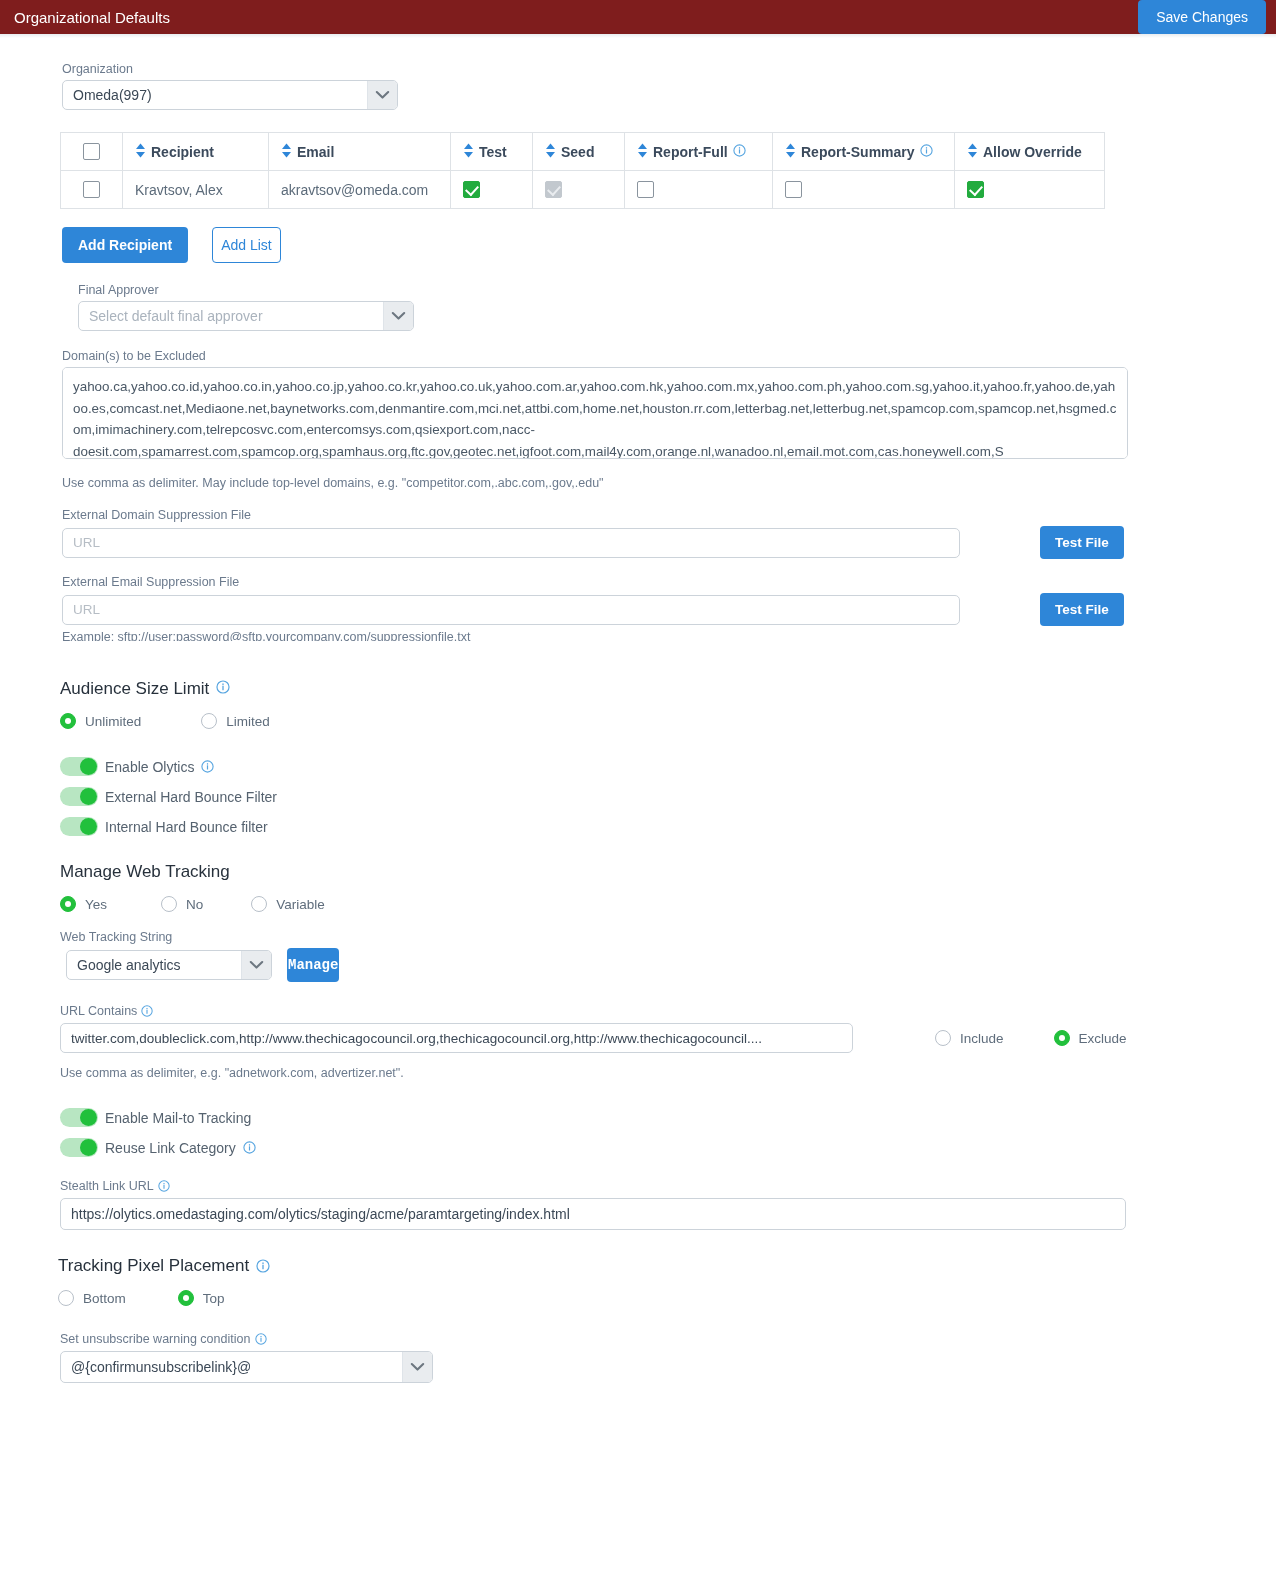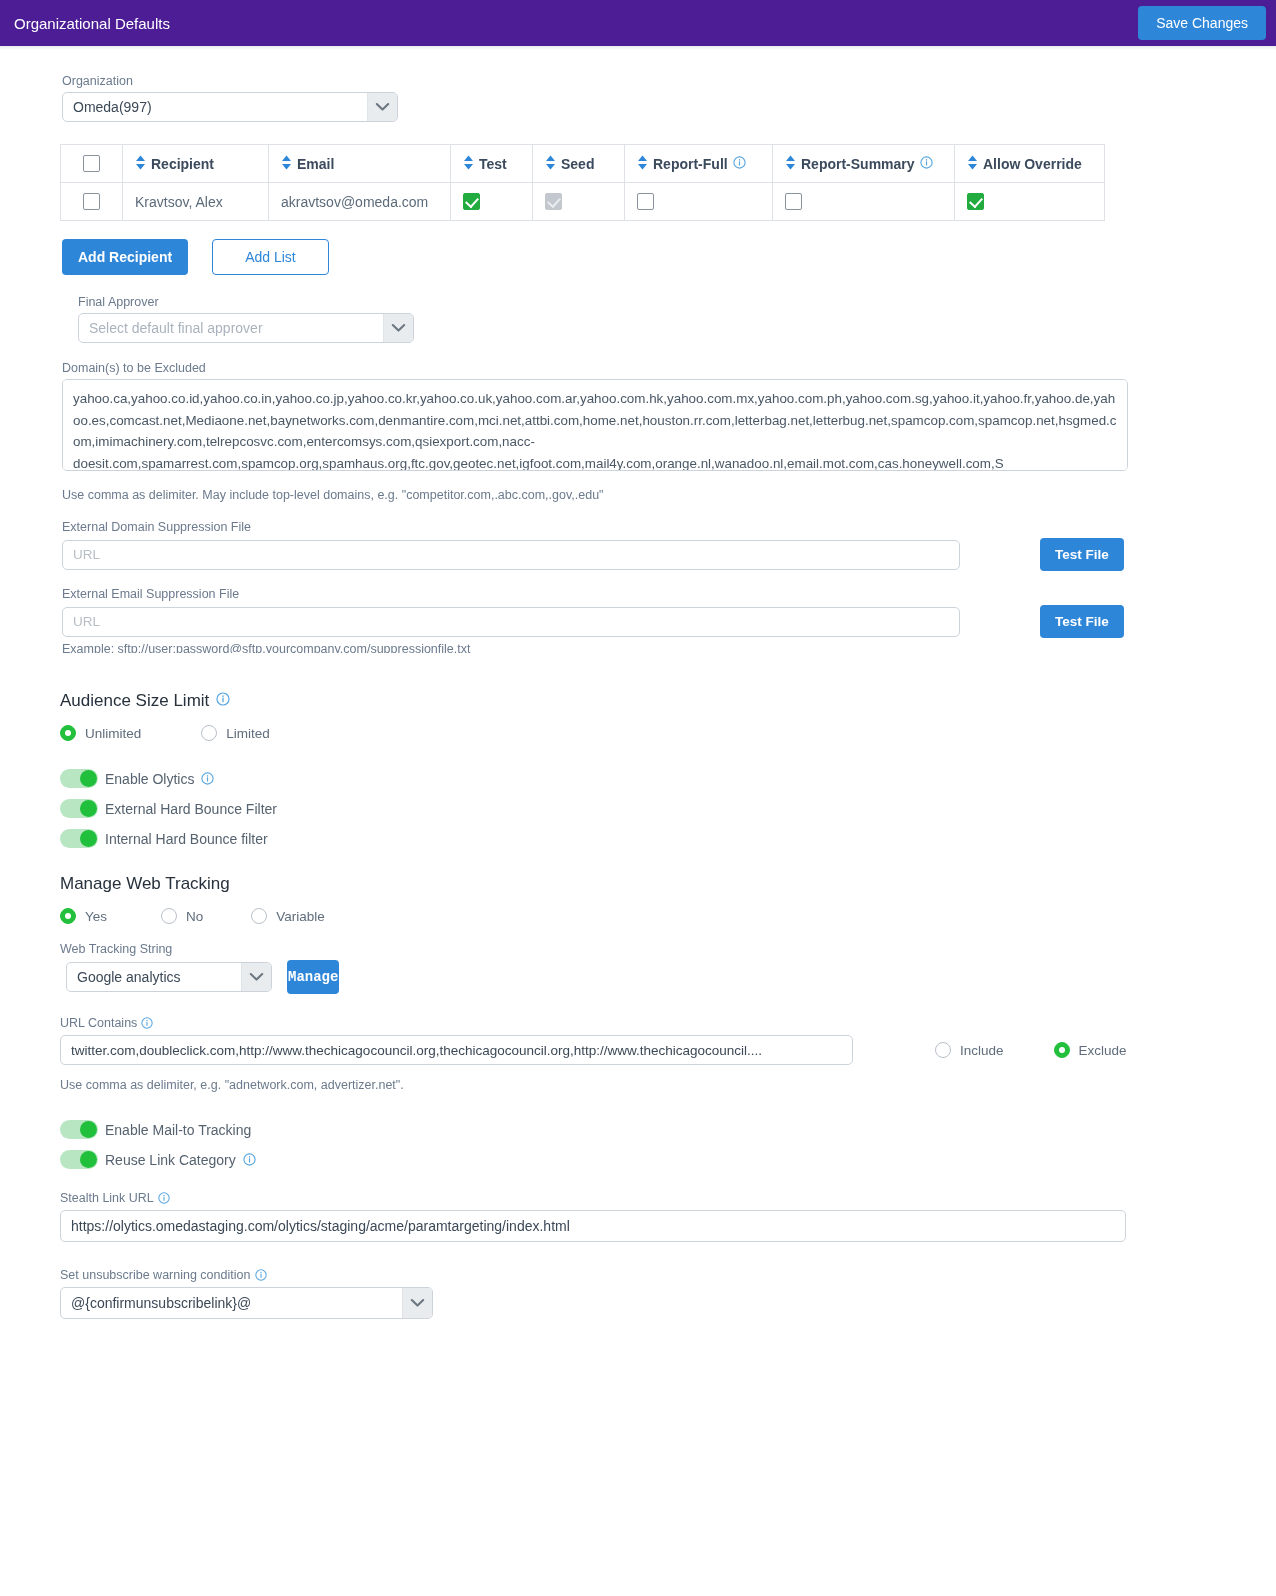--- a/index.html
+++ b/index.html
@@ -7,21 +7,21 @@
   body {
     width:1276px; height:1596px;
     background:#ffffff;
     font-family:"Liberation Sans", sans-serif;
     color:#495057;
     overflow:hidden;
   }
 
   
   .app-header {
-    height:46px; background:#4c1d95;
+    height:34px; background:#7f1d1d;
     display:flex; align-items:center; justify-content:space-between;
     padding:0 10px 0 14px;
     position:relative;
   }
   .app-title { color:#fff; font-size:15px; }
   .btn-save {
     background:#2e86d8; color:#fff; border:none; border-radius:4px;
     font-size:14px; padding:9px 18px; cursor:pointer;
     font-family:"Liberation Sans", sans-serif;
   }
@@ -90,21 +90,21 @@
   .cb.disabled::after { border-color:#e9ecef; }
 
   
   .btn-primary {
     background:#2e86d8; color:#fff; border:none; border-radius:4px;
     font-size:14px; font-weight:bold; padding:10px 16px; cursor:pointer;
     font-family:"Liberation Sans", sans-serif;
   }
   .btn-outline {
     background:#fff; color:#2e86d8; border:1px solid #2e86d8; border-radius:4px;
-    font-size:14px; padding:9px 32px; cursor:pointer;
+    font-size:14px; padding:9px 8px; cursor:pointer;
     font-family:"Liberation Sans", sans-serif;
   }
   .btn-test {
     background:#2e86d8; color:#fff; border:none; border-radius:4px;
     font-size:13.5px; font-weight:bold; padding:9px 15px; cursor:pointer;
     font-family:"Liberation Sans", sans-serif;
   }
 
   
   .txt {
@@ -474,20 +474,42 @@
         <svg width="12" height="12" viewBox="0 0 13 13">
             <circle cx="6.5" cy="6.5" r="5.6" fill="none" stroke="#57a5e0" stroke-width="1.1"></circle>
             <rect x="5.9" y="5.3" width="1.2" height="4.2" fill="#57a5e0"></rect>
             <rect x="5.9" y="3.2" width="1.2" height="1.4" fill="#57a5e0"></rect>
           </svg>
       </span>
     </div>
     <input class="txt" style="width: 1066px; margin-top: 5px; height: 32px; font-size: 14px;" value="https://olytics.omedastaging.com/olytics/staging/acme/paramtargeting/index.html">
   </div>
 
+  <div style="margin-left:58px; margin-top:26px;">
+    <div class="section-h">
+      <span>Tracking Pixel Placement</span>
+      <span style="display:flex;">
+        <svg width="14" height="14" viewBox="0 0 13 13">
+            <circle cx="6.5" cy="6.5" r="5.6" fill="none" stroke="#57a5e0" stroke-width="1.1"></circle>
+            <rect x="5.9" y="5.3" width="1.2" height="4.2" fill="#57a5e0"></rect>
+            <rect x="5.9" y="3.2" width="1.2" height="1.4" fill="#57a5e0"></rect>
+          </svg>
+      </span>
+    </div>
+    <div class="radio-row" style="margin-top:14px;">
+      <span class="radio" style="margin-right:52px;">
+        <span class="rc"></span>
+        <span class="radio-label">Bottom</span>
+      </span>
+      <span class="radio">
+        <span class="rc on"></span>
+        <span class="radio-label">Top</span>
+      </span>
+    </div>
+  </div>
 
   <div style="margin-left:60px; margin-top:26px;">
     <div style="display:flex; align-items:center; gap:5px;">
       <label class="field-label" style="margin-bottom:0;">Set unsubscribe warning condition</label>
       <span style="display:flex;">
         <svg width="12" height="12" viewBox="0 0 13 13">
             <circle cx="6.5" cy="6.5" r="5.6" fill="none" stroke="#57a5e0" stroke-width="1.1"></circle>
             <rect x="5.9" y="5.3" width="1.2" height="4.2" fill="#57a5e0"></rect>
             <rect x="5.9" y="3.2" width="1.2" height="1.4" fill="#57a5e0"></rect>
           </svg>

